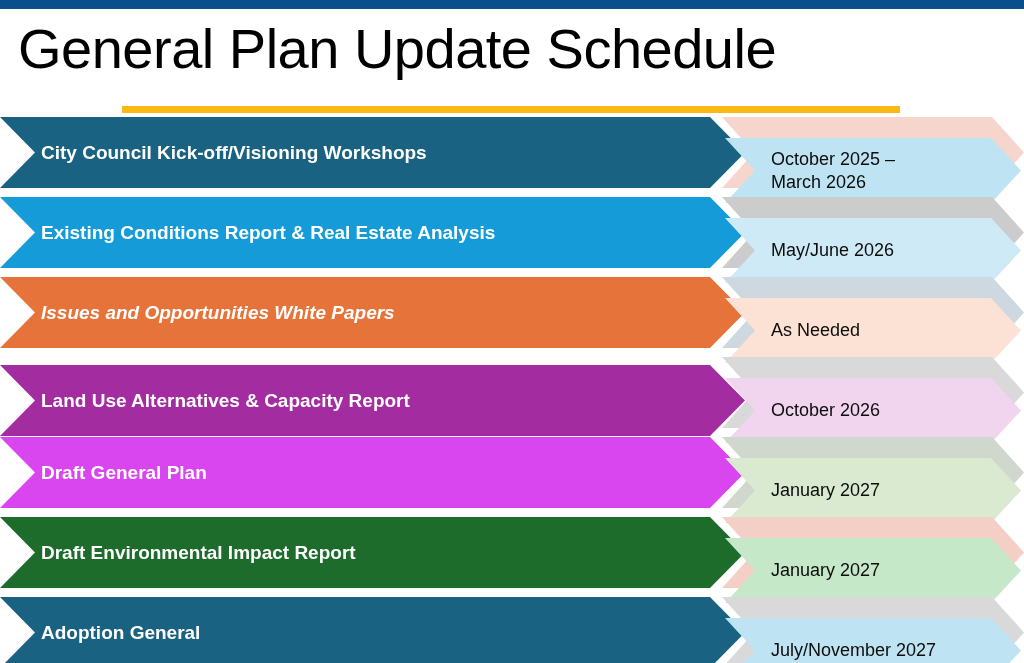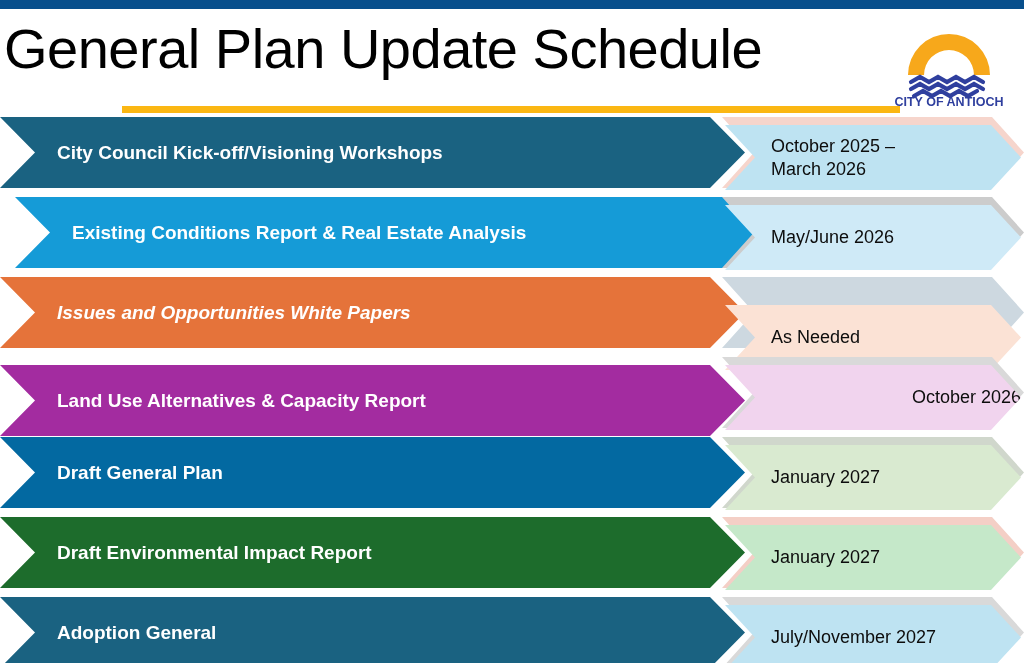--- a/index.html
+++ b/index.html
@@ -36,21 +36,21 @@
   
   .header {
     position: absolute;
     left: 0;
     top: 9px;
     width: 1024px;
     height: 108px;
   }
   .page-title {
     position: absolute;
-    left: 4px;
+    left: 18px;
     top: 12px;
     font-size: 56px;
     font-weight: 400;
     color: #000000;
     letter-spacing: -0.5px;
     white-space: nowrap;
     line-height: 1;
     font-family: "Liberation Sans", sans-serif;
   }
   .title-rule {
@@ -93,21 +93,21 @@
     left: 0;
     top: 0;
     width: 745px;
     height: 71px;
     -webkit-clip-path: polygon(0 0, 710px 0, 745px 50%, 710px 100%, 0 100%, 35px 50%);
     clip-path: polygon(0 0, 710px 0, 745px 50%, 710px 100%, 0 100%, 35px 50%);
     display: flex;
     align-items: center;
   }
   .task-label {
-    padding-left: 57px;
+    padding-left: 41px;
     font-size: 19px;
     font-weight: bold;
     color: #ffffff;
     line-height: 1.15;
     white-space: nowrap;
   }
 
   
   .date-chevron-wrap {
     position: absolute;
@@ -121,21 +121,21 @@
     left: 0;
     top: 0;
     width: 302px;
     height: 71px;
     -webkit-clip-path: polygon(0 0, 270px 0, 302px 50%, 270px 100%, 0 100%, 32px 50%);
     clip-path: polygon(0 0, 270px 0, 302px 50%, 270px 100%, 0 100%, 32px 50%);
   }
   .date-chevron-fill {
     position: absolute;
     left: 3px;
-    top: 8px;
+    top: 21px;
     width: 296px;
     height: 65px;
     -webkit-clip-path: polygon(0 0, 266px 0, 296px 50%, 266px 100%, 0 100%, 30px 50%);
     clip-path: polygon(0 0, 266px 0, 296px 50%, 296px 50%, 266px 100%, 0 100%, 30px 50%);
     display: flex;
     align-items: center;
   }
   .date-label {
     padding-left: 46px;
     font-size: 18px;
@@ -149,88 +149,75 @@
 <body>
 
 <div class="top-bar" style="background: rgb(8, 79, 140);">
   <div class="top-bar-inner" style="background: rgb(8, 79, 140);"></div>
 </div>
 
 <div class="header">
   <div class="page-title">General Plan Update Schedule</div>
   <div class="title-rule" style="background: rgb(251, 183, 19);"></div>
 
-  <div class="logo">
-    <svg width="126" height="88" viewBox="0 0 126 88" xmlns="http://www.w3.org/2000/svg">
-      <g>
-        <path d="M22 56 A41 41 0 0 1 104 56 L88 56 A25 25 0 0 0 38 56 Z" fill="#f7a81b"></path>
-      </g>
-      <g fill="none" stroke="#2f3f9e" stroke-width="4.2" stroke-linecap="round">
-        <path d="M25 63 L34 58 L43 63 L52 58 L61 63 L70 58 L79 63 L88 58 L97 63"></path>
-        <path d="M25 70 L34 65 L43 70 L52 65 L61 70 L70 65 L79 70 L88 65 L97 70"></path>
-        <path d="M28 77 L37 72 L46 77 L55 72 L64 77 L73 72 L82 77 L91 72"></path>
-      </g>
-      <text x="63" y="87" text-anchor="middle" font-family="Liberation Sans, sans-serif" font-size="12.5" font-weight="bold" fill="#2f3f9e">CITY OF ANTIOCH</text>
-    </svg>
-  </div>
 </div>
 
 <div class="schedule">
 
   <div class="row">
     <div class="task-chevron" style="background: rgb(26, 98, 129);">
       <span class="task-label">City Council Kick-off/Visioning Workshops</span>
     </div>
     <div class="date-chevron-wrap">
       <div class="date-chevron-border" style="background: rgb(246, 213, 204);"></div>
       <div class="date-chevron-fill" style="background: rgb(190, 227, 242);">
         <span class="date-label">October 2025 –
 March 2026</span>
       </div>
     </div>
   </div>
 
   <div class="row">
-    <div class="task-chevron" style="background: rgb(21, 155, 215); margin-left: 15px;">
+    <div class="task-chevron" style="background: rgb(21, 155, 215);">
       <span class="task-label">Existing Conditions Report &amp; Real Estate Analysis</span>
     </div>
     <div class="date-chevron-wrap">
       <div class="date-chevron-border" style="background: rgb(204, 204, 204);"></div>
       <div class="date-chevron-fill" style="background: rgb(207, 234, 247); text-align: right;">
         <span class="date-label">May/June 2026</span>
       </div>
     </div>
   </div>
 
   <div class="row">
     <div class="task-chevron" style="background: rgb(229, 115, 58); font-style: italic;">
       <span class="task-label">Issues and Opportunities White Papers</span>
     </div>
     <div class="date-chevron-wrap">
       <div class="date-chevron-border" style="background: rgb(205, 216, 224);"></div>
-      <div class="date-chevron-fill" style="background: rgb(251, 226, 213); margin-top: 20px;">
+      <div class="date-chevron-fill" style="background: rgb(251, 226, 213);">
         <span class="date-label">As Needed</span>
       </div>
     </div>
   </div>
 
   <div class="row">
     <div class="task-chevron" style="background: rgb(163, 44, 160); margin-top: 8px;">
       <span class="task-label">Land Use Alternatives &amp; Capacity Report</span>
     </div>
     <div class="date-chevron-wrap">
       <div class="date-chevron-border" style="background: rgb(217, 217, 217);"></div>
-      <div class="date-chevron-fill" style="background: rgb(241, 212, 238); justify-content: flex-end;">
+      <div class="date-chevron-fill" style="background: rgb(241, 212, 238);">
         <span class="date-label">October 2026</span>
       </div>
     </div>
   </div>
 
   <div class="row">
-    <div class="task-chevron" style="background: #0369a1; align-items: center;">
+    <div class="task-chevron" style="background: #d946ef; align-items: center;">
       <span class="task-label">Draft General Plan</span>
     </div>
     <div class="date-chevron-wrap">
       <div class="date-chevron-border" style="background: rgb(208, 215, 204);"></div>
       <div class="date-chevron-fill" style="background: rgb(217, 234, 208);">
         <span class="date-label">January 2027</span>
       </div>
     </div>
   </div>
 

